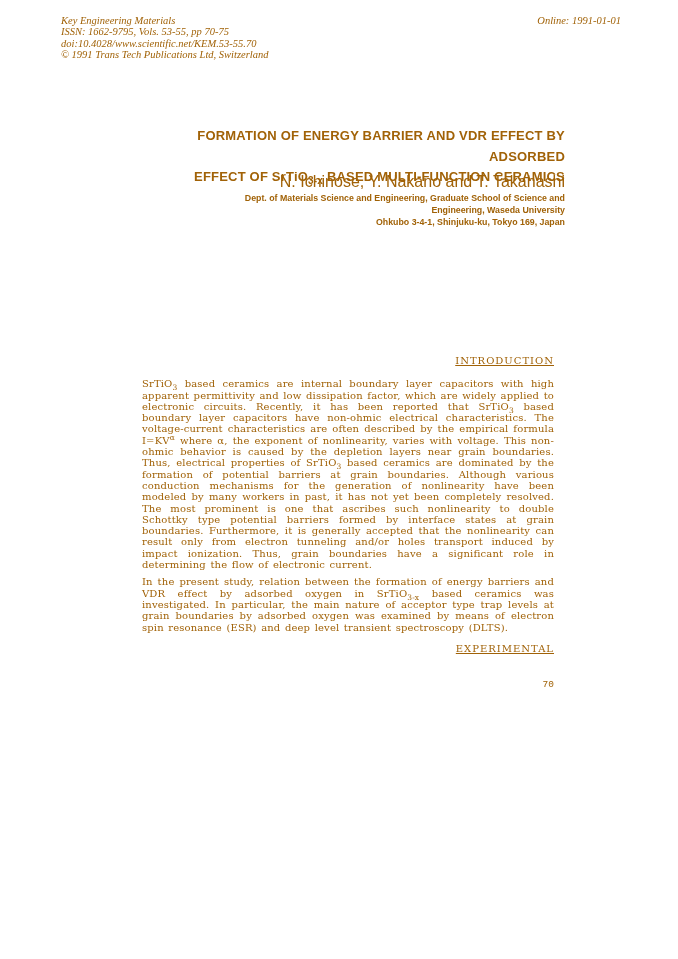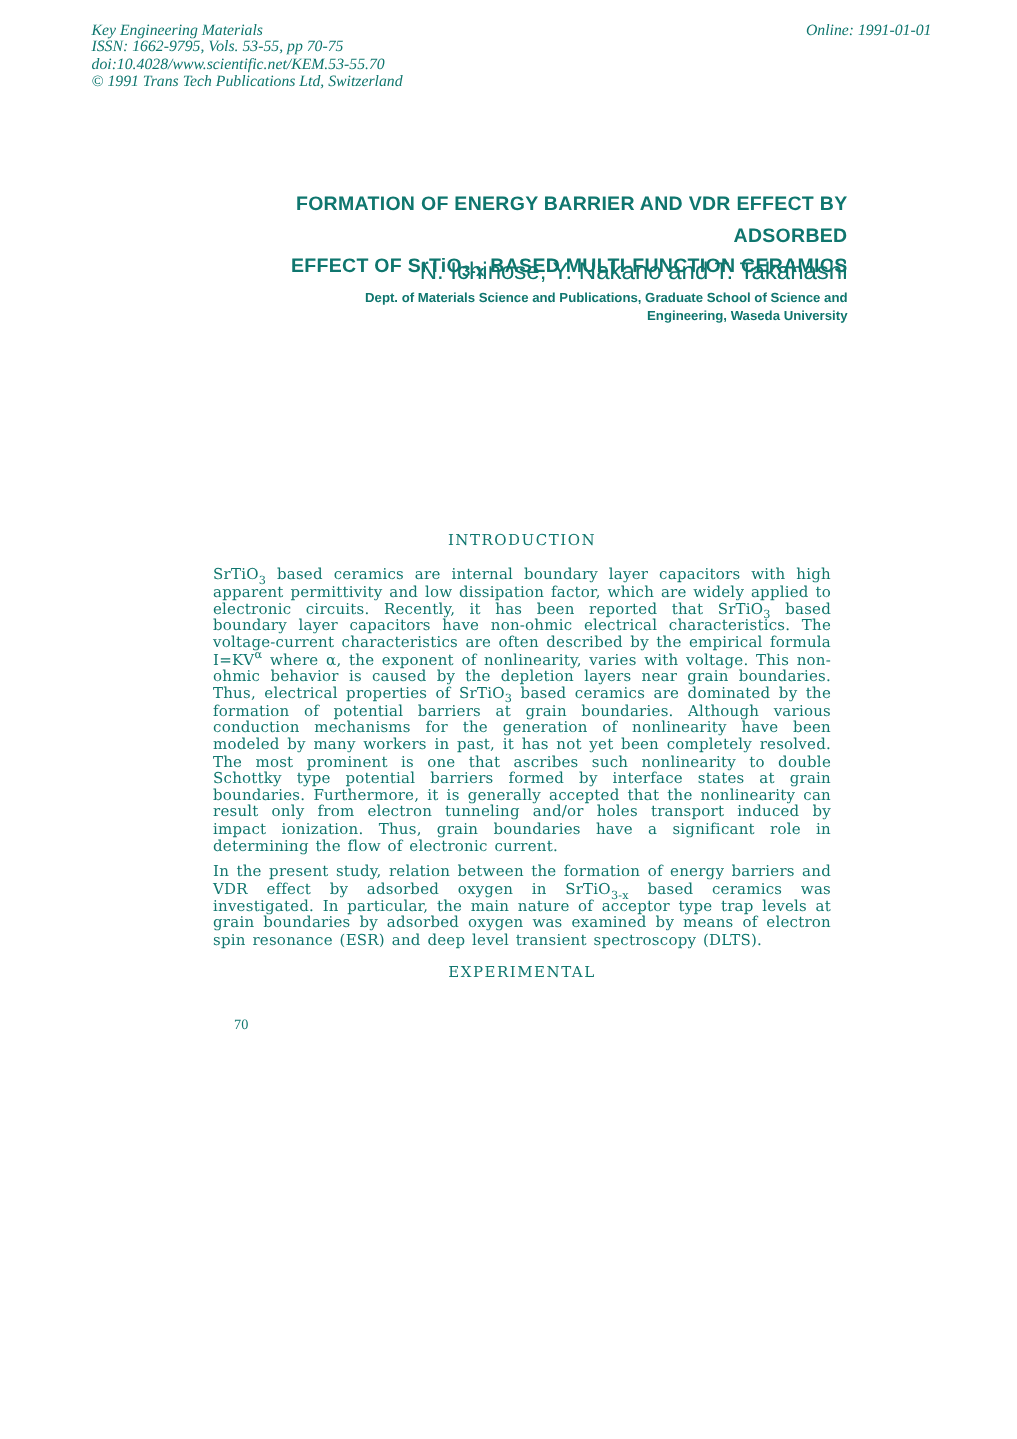--- a/index.html
+++ b/index.html
@@ -5,21 +5,21 @@
   html, body {
     margin: 0;
     padding: 0;
     background: #ffffff;
   }
   .page {
     position: relative;
     width: 678px;
     height: 959px;
     background: #ffffff;
-    color: #0f766e;
+    color: #a16207;
     overflow: hidden;
   }
 
   
   .hdr-left {
     position: absolute;
     left: 61px;
     top: 15px;
     font-family: "Liberation Serif", serif;
     font-style: italic;
@@ -81,21 +81,22 @@
     width: 412px;
     font-family: "DejaVu Serif", serif;
     font-size: 10px;
     line-height: 11.3px;
     text-align: justify;
     letter-spacing: 0.15px;
     word-spacing: 1.2px;
   }
   .sec-heading {
     letter-spacing: 1px;
-    text-align: center;
+    text-align: right;
+    text-decoration: underline;
   }
   .para {
     margin: 12px 0 0 0;
   }
   .para + .para {
     margin-top: 6px;
   }
   .para sub {
     font-size: 7.5px;
     line-height: 0;
@@ -103,25 +104,25 @@
   .para sup {
     font-size: 7.5px;
     line-height: 0;
   }
   .sec-heading.exp {
     margin-top: 10px;
   }
 
   .page-num {
     position: absolute;
-    left: 156px;
+    left: 142px;
     width: 412px;
     top: 679px;
-    text-align: left;
-    font-family: Liberation Serif, serif;
+    text-align: right;
+    font-family: Liberation Mono, monospace;
     font-size: 9.5px;
   }
 </style>
 </head>
 <body>
 
 <div class="page">
 
   <div class="hdr-left">
     <div>Key Engineering Materials</div>
@@ -133,22 +134,23 @@
   <div class="hdr-right">Online: 1991-01-01</div>
 
   <div class="center-col title">
     <div>FORMATION OF ENERGY BARRIER AND VDR EFFECT BY ADSORBED</div>
     <div><span>EFFECT OF SrTiO</span><sub>3-x</sub><span> BASED MULTI-FUNCTION CERAMICS</span></div>
   </div>
 
   <div class="center-col authors">N. Ichinose, Y. Nakano and T. Takahashi</div>
 
   <div class="center-col affil">
-    <div>Dept. of Materials Science and Publications, Graduate School of Science and</div>
+    <div>Dept. of Materials Science and Engineering, Graduate School of Science and</div>
     <div>Engineering, Waseda University</div>
+    <div>Ohkubo 3-4-1, Shinjuku-ku, Tokyo 169, Japan</div>
   </div>
 
   <div class="body-col">
     <div class="sec-heading">INTRODUCTION</div>
 
     <p class="para"><span>SrTiO</span><sub>3</sub><span> based ceramics are internal boundary layer capacitors with high apparent permittivity and low dissipation factor, which are widely applied to electronic circuits. Recently, it has been reported that SrTiO</span><sub>3</sub><span> based boundary layer capacitors have non-ohmic electrical characteristics. The voltage-current characteristics are often described by the empirical formula I=KV</span><sup>α</sup><span> where α, the exponent of nonlinearity, varies with voltage. This non-ohmic behavior is caused by the depletion layers near grain boundaries. Thus, electrical properties of SrTiO</span><sub>3</sub><span> based ceramics are dominated by the formation of potential barriers at grain boundaries. Although various conduction mechanisms for the generation of nonlinearity have been modeled by many workers in past, it has not yet been completely resolved. The most prominent is one that ascribes such nonlinearity to double Schottky type potential barriers formed by interface states at grain boundaries. Furthermore, it is generally accepted that the nonlinearity can result only from electron tunneling and/or holes transport induced by impact ionization. Thus, grain boundaries have a significant role in determining the flow of electronic current.</span></p>
 
     <p class="para"><span>In the present study, relation between the formation of energy barriers and VDR effect by adsorbed oxygen in SrTiO</span><sub>3-x</sub><span> based ceramics was investigated. In particular, the main nature of acceptor type trap levels at grain boundaries by adsorbed oxygen was examined by means of electron spin resonance (ESR) and deep level transient spectroscopy (DLTS).</span></p>
 
     <div class="sec-heading exp">EXPERIMENTAL</div>

